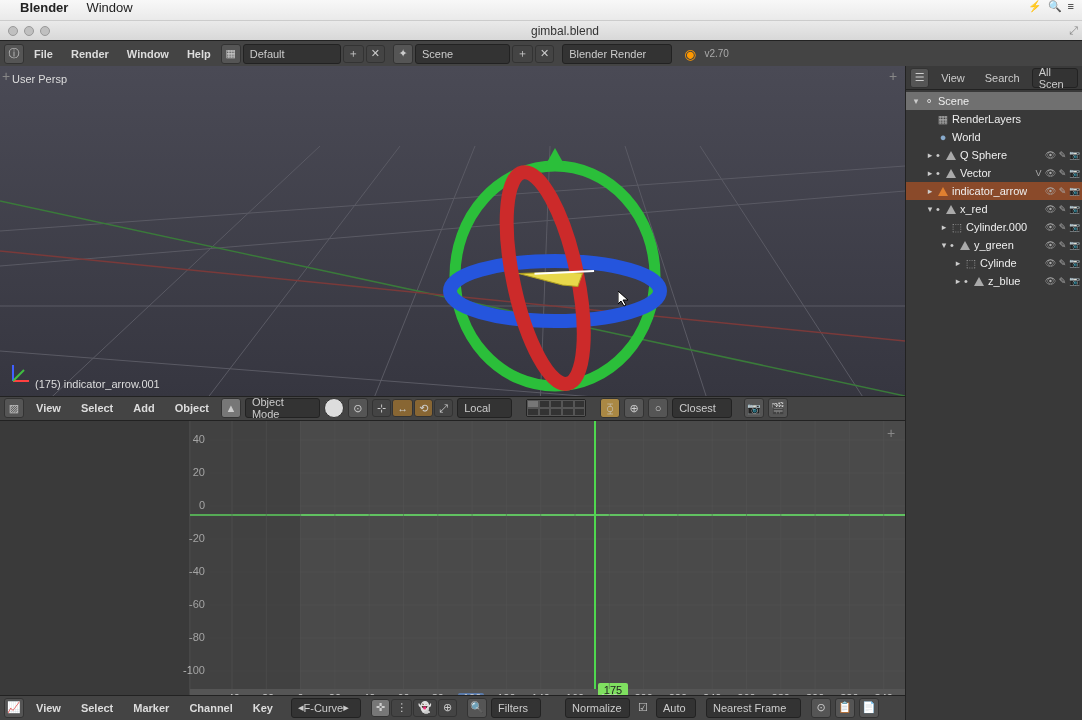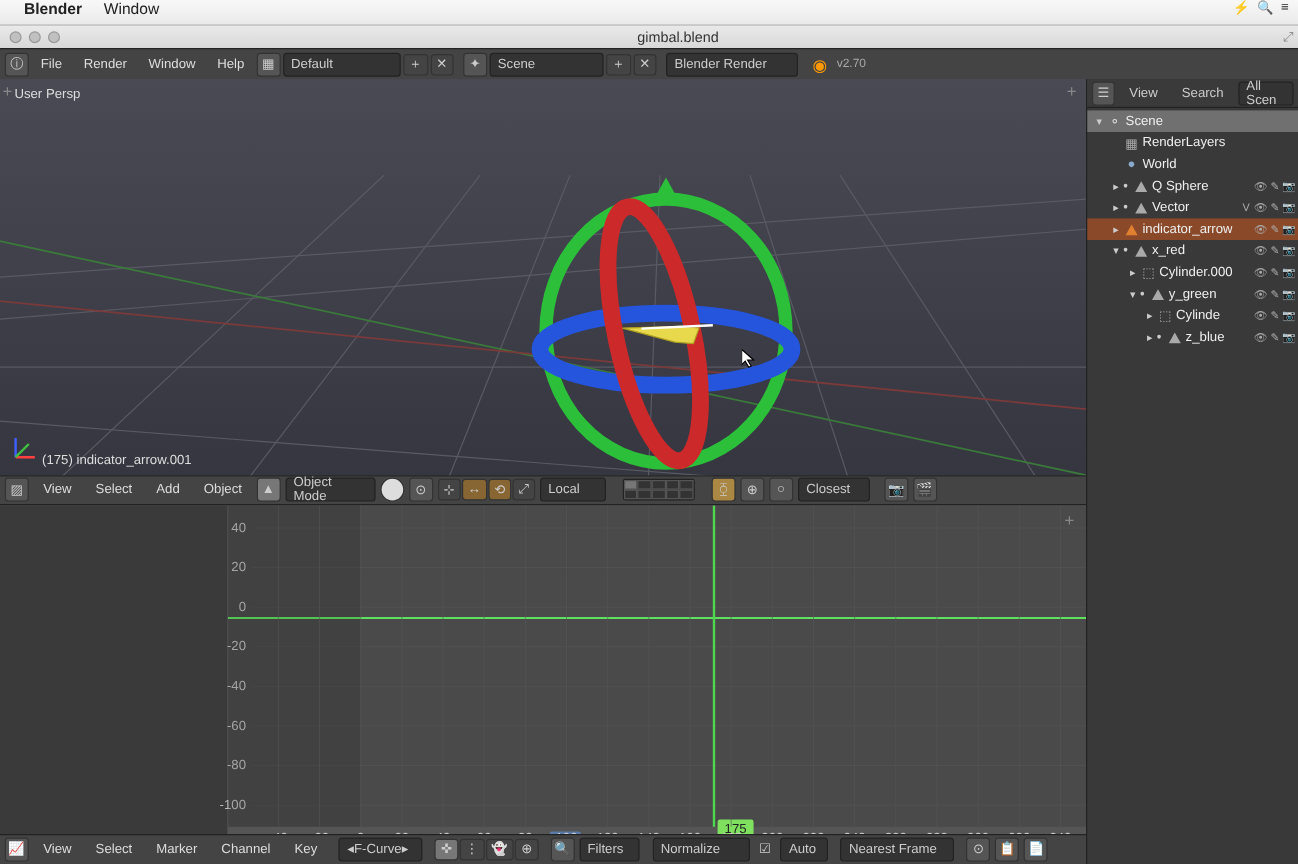--- a/index.html
+++ b/index.html
@@ -14,21 +14,21 @@
 
 .win-title { height:20px; background:linear-gradient(#eaeaea,#d8d8d8); display:flex; align-items:center; color:#333; position:relative; border-top:1px solid #ccc;}
 .traffic { display:flex; gap:6px; margin-left:8px; }
 .tdot { width:10px; height:10px; border-radius:50%; background:#c0c0c0; border:1px solid #999; }
 .win-title .title { position:absolute; left:50%; transform:translateX(-50%); font-size:12px;margin-left:24px; }
 .win-title .corner { margin-left:auto; margin-right:4px; color:#888; }
 
 
 .info-hdr { height:26px; background:#444; border-top:1px solid #222; display:flex; align-items:center; padding:0 4px; gap:2px; }
 .icon-btn { width:20px; height:20px; background:#555; border-radius:3px; display:flex; align-items:center; justify-content:center; border:1px solid #333; }
-.menu-txt { padding:0 8px; color:#ddd; cursor:pointer; }
+.menu-txt { padding:0 8px; color:#ddd; cursor:pointer;font-weight:bold; }
 .dd { height:20px; background:#333; border:1px solid #222; border-radius:3px; display:flex; align-items:center; padding:0 6px; color:#ccc; }
 .pill { height:18px; background:#444; border:1px solid #333; border-radius:3px; padding:0 4px; display:flex; align-items:center; }
 .stat { color:#aaa; font-size:10px; margin-left:6px; white-space:nowrap; }
 
 
 .main { display:flex; height:654px; }
 .left-col { width:905px; display:flex; flex-direction:column; }
 .right-col { width:177px; background:#393939; border-left:1px solid #222; display:flex; flex-direction:column; }
 
 
@@ -310,21 +310,21 @@
           <span> ▸</span>
         </div>
       <div style="display:flex;gap:1px;margin-left:6px">
         <div class="pill" style="background:#777">✜</div>
         <div class="pill">⋮</div>
         <div class="pill">👻</div>
         <div class="pill">⊕</div>
       </div>
       <div class="icon-btn" style="margin-left:6px">🔍</div>
       <div class="dd" style="width:50px">Filters</div>
-      <div class="dd" style="width:81px;margin-left:7px">Normalize</div>
+      <div class="dd" style="width:65px;margin-left:20px">Normalize</div>
       <span style="margin:0 4px">☑</span>
       <div class="dd" style="width:40px">Auto</div>
       <div class="dd" style="width:95px;margin-left:6px">Nearest Frame</div>
       <div class="icon-btn" style="margin-left:6px">⊙</div>
       <div class="icon-btn">📋</div>
       <div class="icon-btn">📄</div>
     </div>
 
   </div>
 

